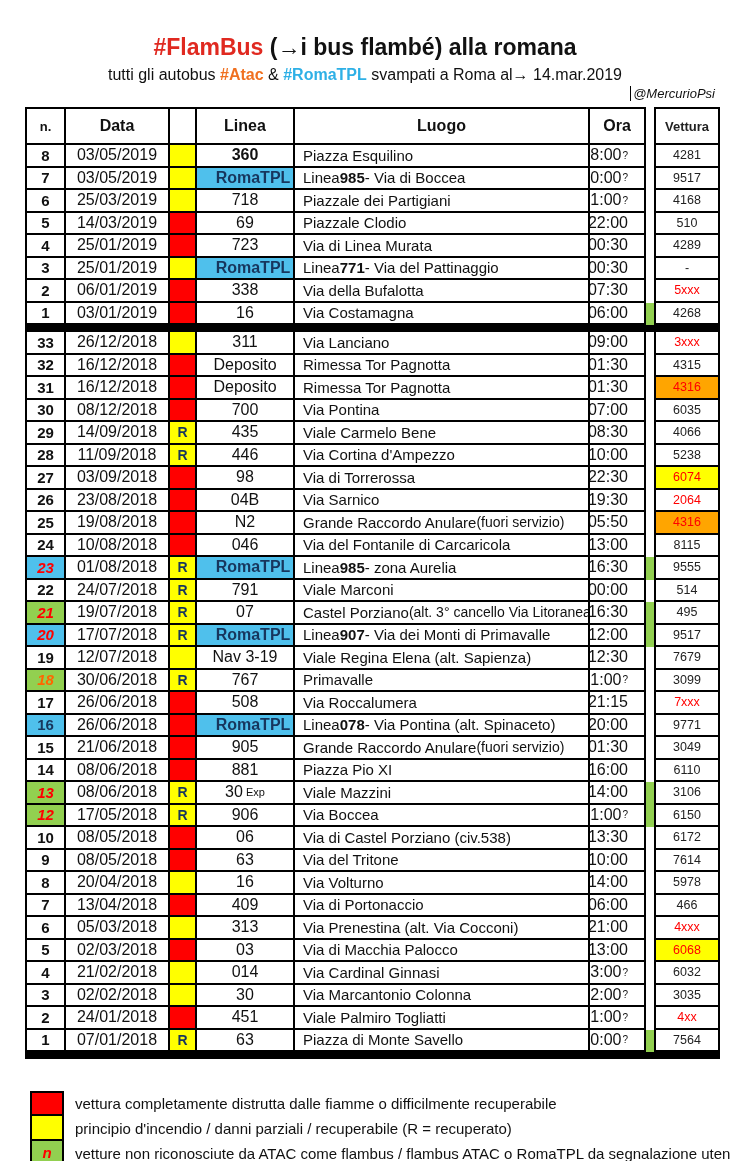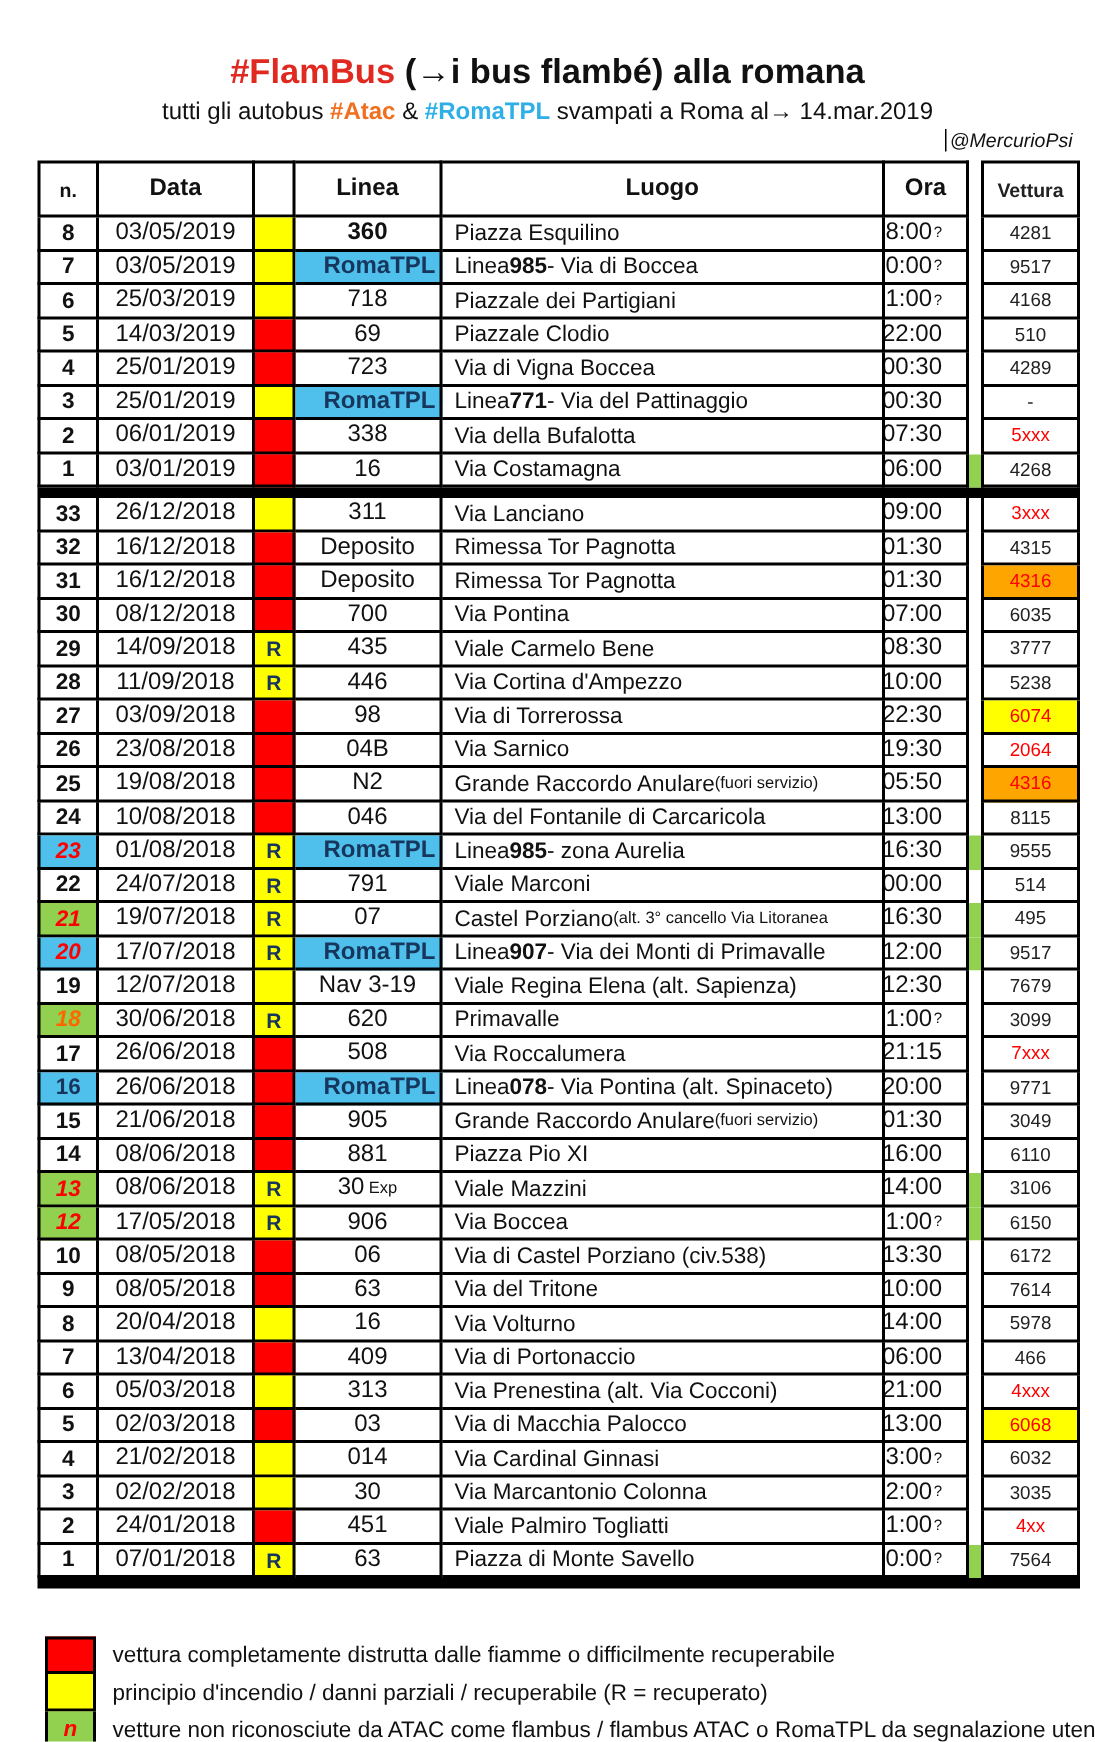--- a/index.html
+++ b/index.html
@@ -46,21 +46,21 @@
   .n-br{background:var(--blue);color:var(--red);font-style:italic;}
   .n-gr{background:var(--green);color:var(--red);font-style:italic;}
   .n-go{background:var(--green);color:var(--orange-text);font-style:italic;}
   .n-bn{background:var(--blue);color:var(--navy);}
   
   .linea-tpl{background:var(--blue);color:var(--navy);font-weight:bold;padding-left:16px;}
   .linea-b{font-weight:bold;}
   .lsuf{font-size:11px;margin-left:3px;align-self:center;}
   
   .lg-b{font-weight:bold;}
-  .lg-s{font-size:11px;}
+  .lg-s{font-size:14px;}
   
   .q{font-size:10px;margin-left:1px;}
   
   .vet-r{color:var(--red);}
   .vet-o{background:var(--orange);color:var(--red);}
   .vet-y{background:var(--yellow);color:var(--red);}
   .strip-on{background:var(--green) !important;}
 
   
   .legend{position:absolute;left:30px;top:1091px;}
@@ -165,21 +165,21 @@
         <div class="cell c-vet">510</div>
       </div>
       <div class="row r">
         <div class="cell c-n">4</div>
         <div class="cell c-data">25/01/2019</div>
         <div class="cell c-mark mark-red"></div>
         <div class="cell c-linea">
           <span>723</span>
         </div>
         <div class="cell c-luogo">
-          <span class="">Via di Vigna Boccea</span>
+          <span class="">Via di Linea Murata</span>
         </div>
         <div class="cell c-ora">
           <span>00:30</span>
         </div>
         <div class="cell c-gap"></div>
         <div class="cell c-vet">4289</div>
       </div>
       <div class="row r">
         <div class="cell c-n">3</div>
         <div class="cell c-data">25/01/2019</div>
@@ -304,21 +304,21 @@
         <div class="cell c-linea">
           <span>435</span>
         </div>
         <div class="cell c-luogo">
           <span class="">Viale Carmelo Bene</span>
         </div>
         <div class="cell c-ora">
           <span>08:30</span>
         </div>
         <div class="cell c-gap"></div>
-        <div class="cell c-vet">3777</div>
+        <div class="cell c-vet">4066</div>
       </div>
       <div class="row r">
         <div class="cell c-n">28</div>
         <div class="cell c-data">11/09/2018</div>
         <div class="cell c-mark mark-R">
           <span class="rletter">R</span>
         </div>
         <div class="cell c-linea">
           <span>446</span>
         </div>
@@ -489,21 +489,21 @@
         <div class="cell c-gap"></div>
         <div class="cell c-vet">7679</div>
       </div>
       <div class="row r">
         <div class="cell c-n n-go">18</div>
         <div class="cell c-data">30/06/2018</div>
         <div class="cell c-mark mark-R">
           <span class="rletter">R</span>
         </div>
         <div class="cell c-linea">
-          <span>620</span>
+          <span>767</span>
         </div>
         <div class="cell c-luogo">
           <span class="">Primavalle</span>
         </div>
         <div class="cell c-ora">
           <span>21:00</span>
           <span class="q">?</span>
         </div>
         <div class="cell c-gap"></div>
         <div class="cell c-vet">3099</div>

